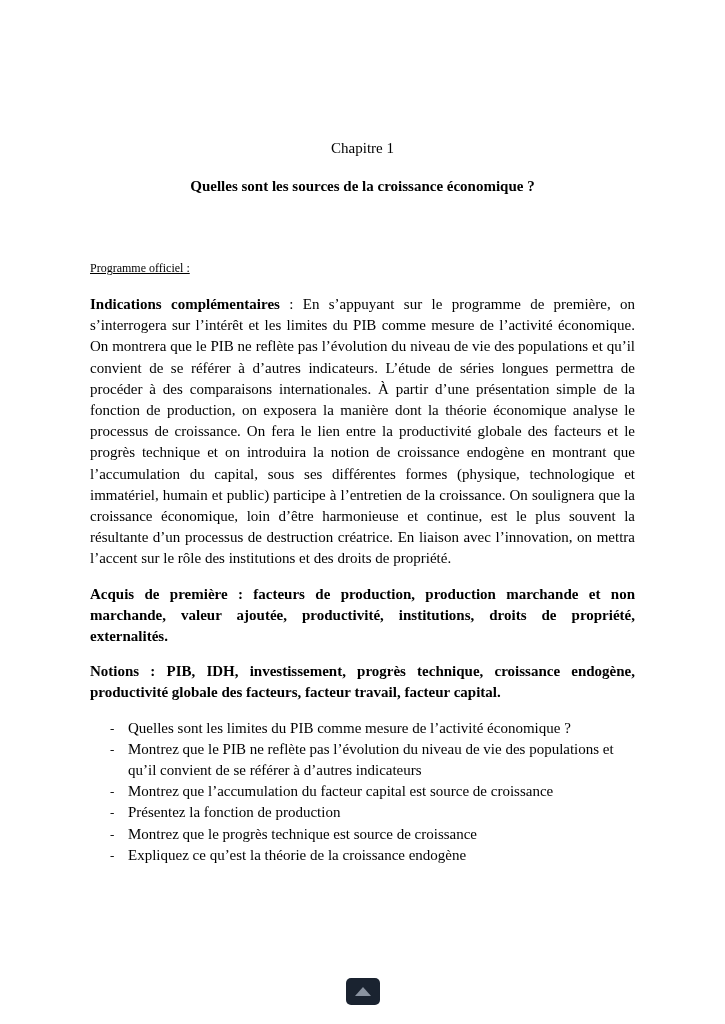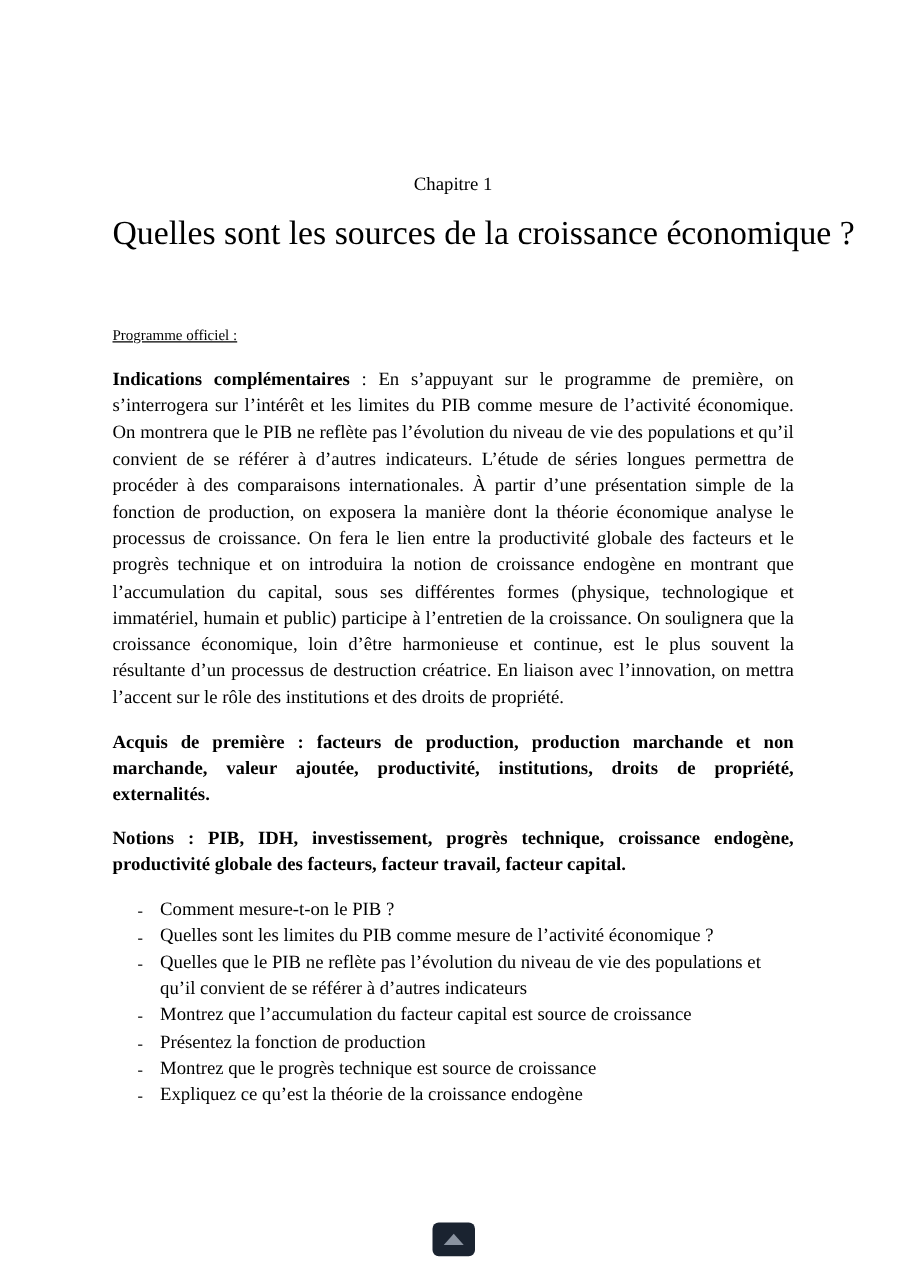--- a/index.html
+++ b/index.html
@@ -21,23 +21,23 @@
     padding: 138px 90px 0 90px;
   }
   .chapter-label {
     text-align: center;
     font-size: 15px;
     line-height: 20px;
     margin: 0 0 14px 0;
   }
   .doc-title {
     text-align: center;
-    font-size: 27px;
+    font-size: 15px;
     line-height: 28px;
-    font-weight: normal;
+    font-weight: bold;
     margin: 0 0 58px 0;
     white-space: nowrap;
   }
   .section-heading {
     font-size: 12px;
     line-height: 20px;
     text-decoration: underline;
     margin: 0 0 16px 0;
     font-weight: normal;
   }
@@ -107,23 +107,22 @@
     <h2 class="section-heading">Programme officiel :</h2>
 
     <p class="para"><span class="bold">Indications complémentaires</span><span> : En s’appuyant sur le programme de première, on s’interrogera sur l’intérêt et les limites du PIB comme mesure de l’activité économique. On montrera que le PIB ne reflète pas l’évolution du niveau de vie des populations et qu’il convient de se référer à d’autres indicateurs. L’étude de séries longues permettra de procéder à des comparaisons internationales. À partir d’une présentation simple de la fonction de production, on exposera la manière dont la théorie économique analyse le processus de croissance. On fera le lien entre la productivité globale des facteurs et le progrès technique et on introduira la notion de croissance endogène en montrant que l’accumulation du capital, sous ses différentes formes (physique, technologique et immatériel, humain et public) participe à l’entretien de la croissance. On soulignera que la croissance économique, loin d’être harmonieuse et continue, est le plus souvent la résultante d’un processus de destruction créatrice. En liaison avec l’innovation, on mettra l’accent sur le rôle des institutions et des droits de propriété.</span></p>
 
     <p class="para bold">Acquis de première : facteurs de production, production marchande et non marchande, valeur ajoutée, productivité, institutions, droits de propriété, externalités.</p>
 
     <p class="para bold">Notions : PIB, IDH, investissement, progrès technique, croissance endogène, productivité globale des facteurs, facteur travail, facteur capital.</p>
 
 
     <ul class="questions-list">
-      <li>Comment mesure-t-on le PIB ?</li>
       <li>Quelles sont les limites du PIB comme mesure de l’activité économique ?</li>
-      <li>Quelles que le PIB ne reflète pas l’évolution du niveau de vie des populations et qu’il convient de se référer à d’autres indicateurs</li>
+      <li>Montrez que le PIB ne reflète pas l’évolution du niveau de vie des populations et qu’il convient de se référer à d’autres indicateurs</li>
       <li>Montrez que l’accumulation du facteur capital est source de croissance</li>
       <li>Présentez la fonction de production</li>
       <li>Montrez que le progrès technique est source de croissance</li>
       <li>Expliquez ce qu’est la théorie de la croissance endogène</li>
     </ul>
 
   </div>
 
   <div class="logo-badge">
     <div class="logo-glyph"></div>

